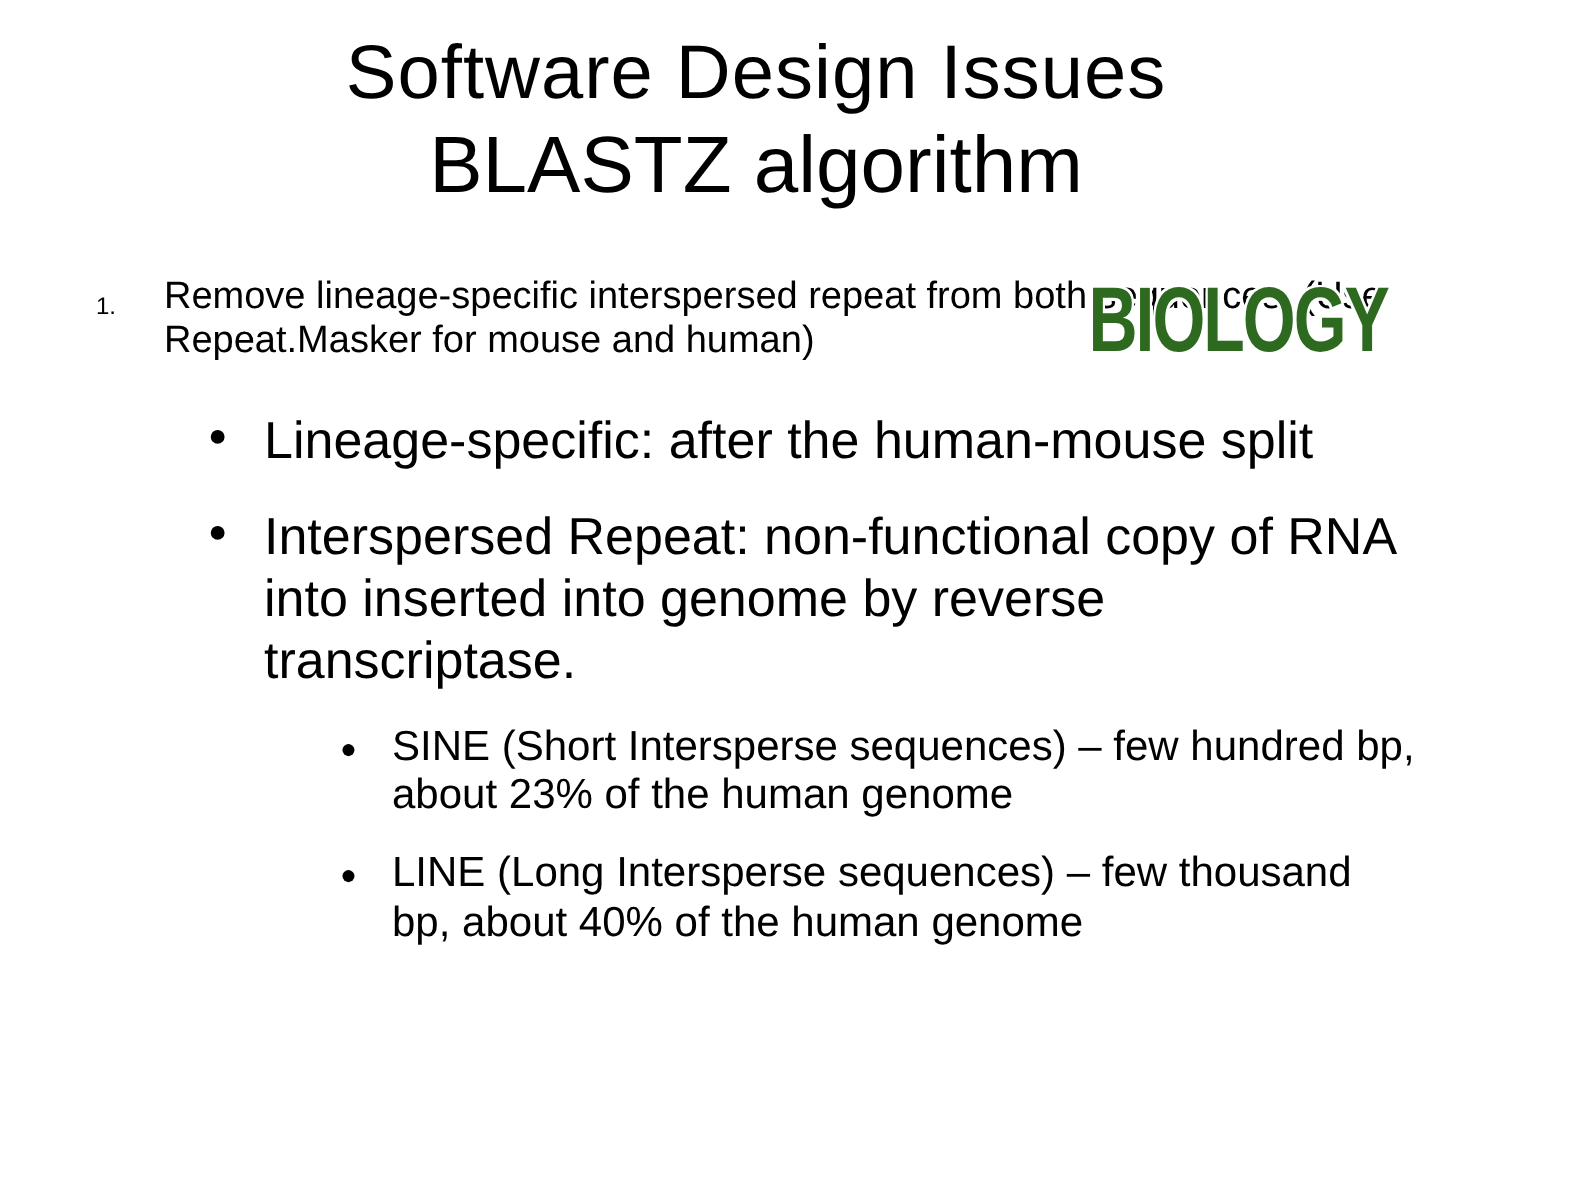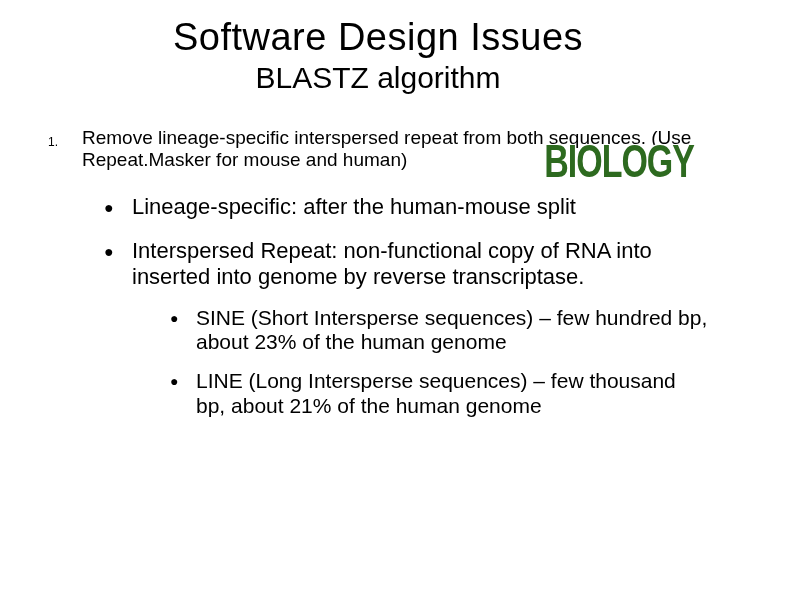--- a/index.html
+++ b/index.html
@@ -17,21 +17,21 @@
     position: relative;
   }
   .title {
     font-size: 38px;
     font-weight: 400;
     text-align: center;
     margin-top: 6px;
     letter-spacing: 0.5px;
   }
   .subtitle {
-    font-size: 30px;
+    font-size: 40px;
     font-weight: 400;
     text-align: center;
     margin-top: 2px;
   }
   .biology-stamp {
     position: absolute;
     top: 142px;
     right: 62px;
     font-family: "Arial Black", Arial, sans-serif;
     font-weight: 900;
@@ -74,21 +74,21 @@
     gap: 18px;
     margin-bottom: 18px;
   }
   .bullet {
     font-size: 16px;
     line-height: 1;
     padding-top: 6px;
     min-width: 10px;
   }
   .level2-text {
-    font-size: 22px;
+    font-size: 26px;
     line-height: 1.18;
   }
   .level3-wrap {
     margin-top: 16px;
     padding-left: 38px;
   }
   .level3 {
     display: flex;
     align-items: flex-start;
     gap: 16px;
@@ -132,21 +132,21 @@
         <div style="flex:1">
           <div class="level2-text">Interspersed Repeat: non-functional copy of RNA into inserted into genome by reverse transcriptase.</div>
 
           <div class="level3-wrap">
             <div class="level3">
               <div class="bullet">●</div>
               <div class="level3-text">SINE (Short Intersperse sequences) – few hundred bp, about 23% of the human genome</div>
             </div>
             <div class="level3">
               <div class="bullet">●</div>
-              <div class="level3-text">LINE (Long Intersperse sequences) – few thousand bp, about 21% of the human genome</div>
+              <div class="level3-text">LINE (Long Intersperse sequences) – few thousand bp, about 40% of the human genome</div>
             </div>
           </div>
 
         </div>
       </div>
 
     </div>
 
   </div>
 </div>

